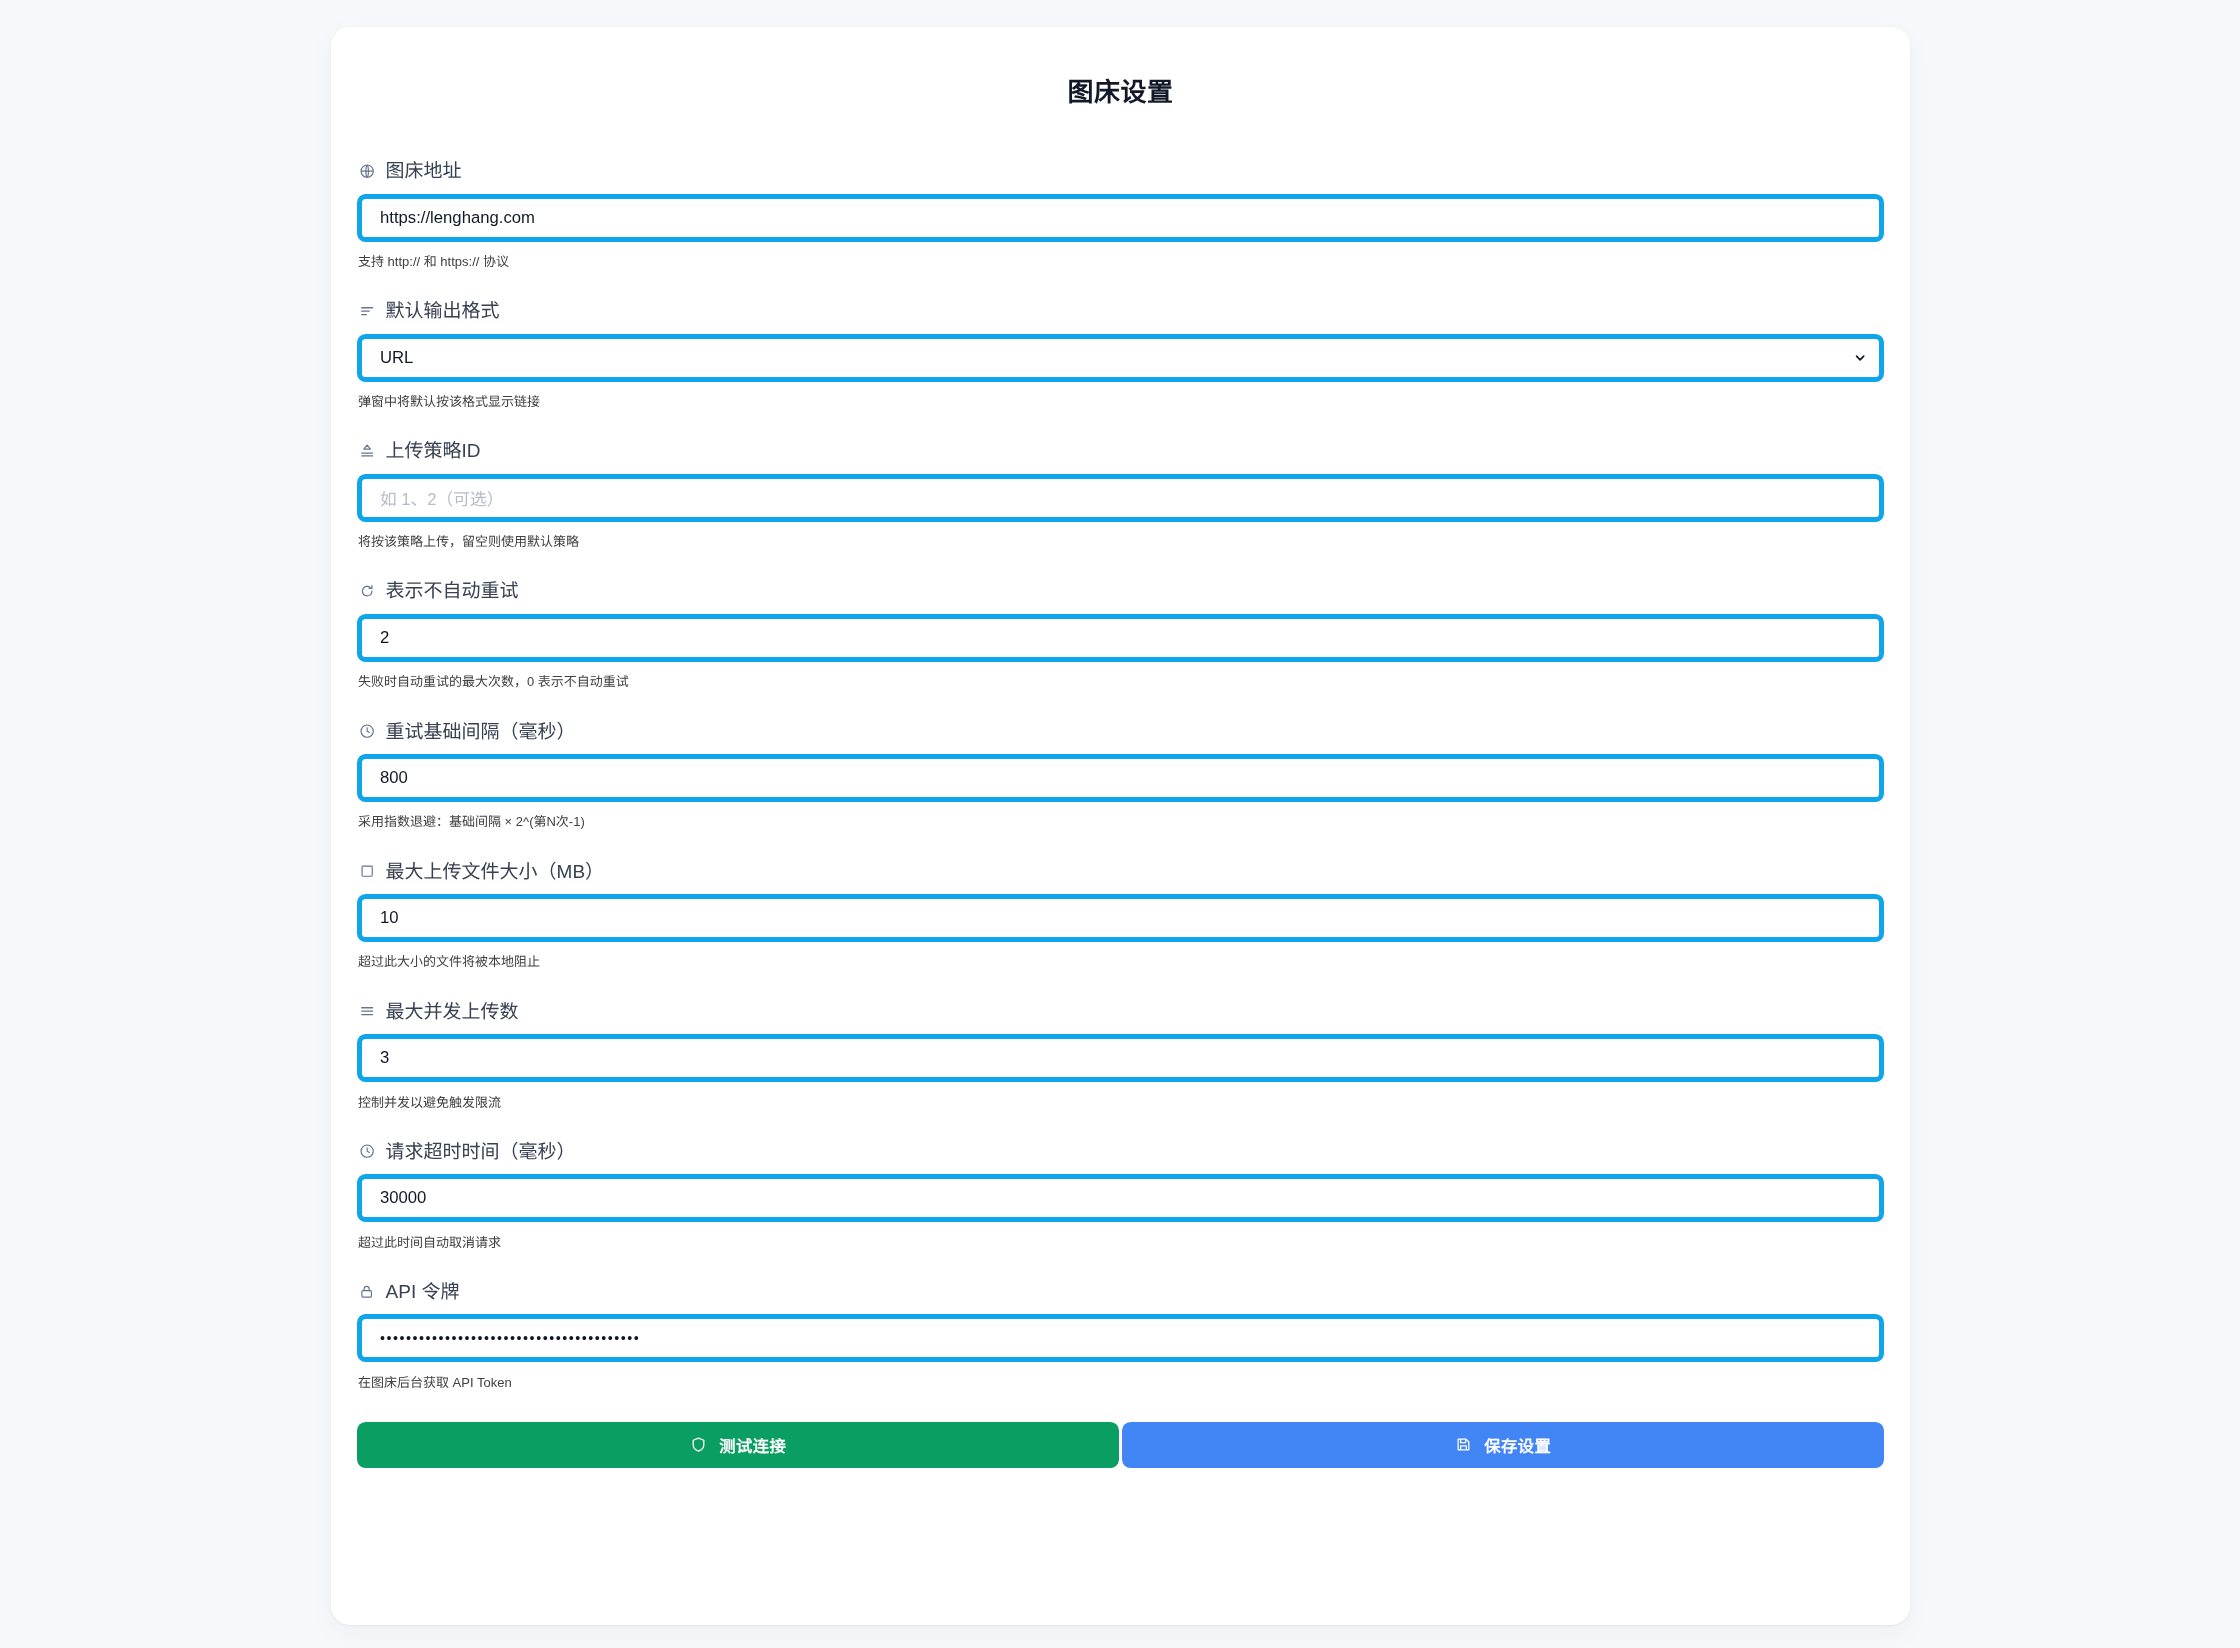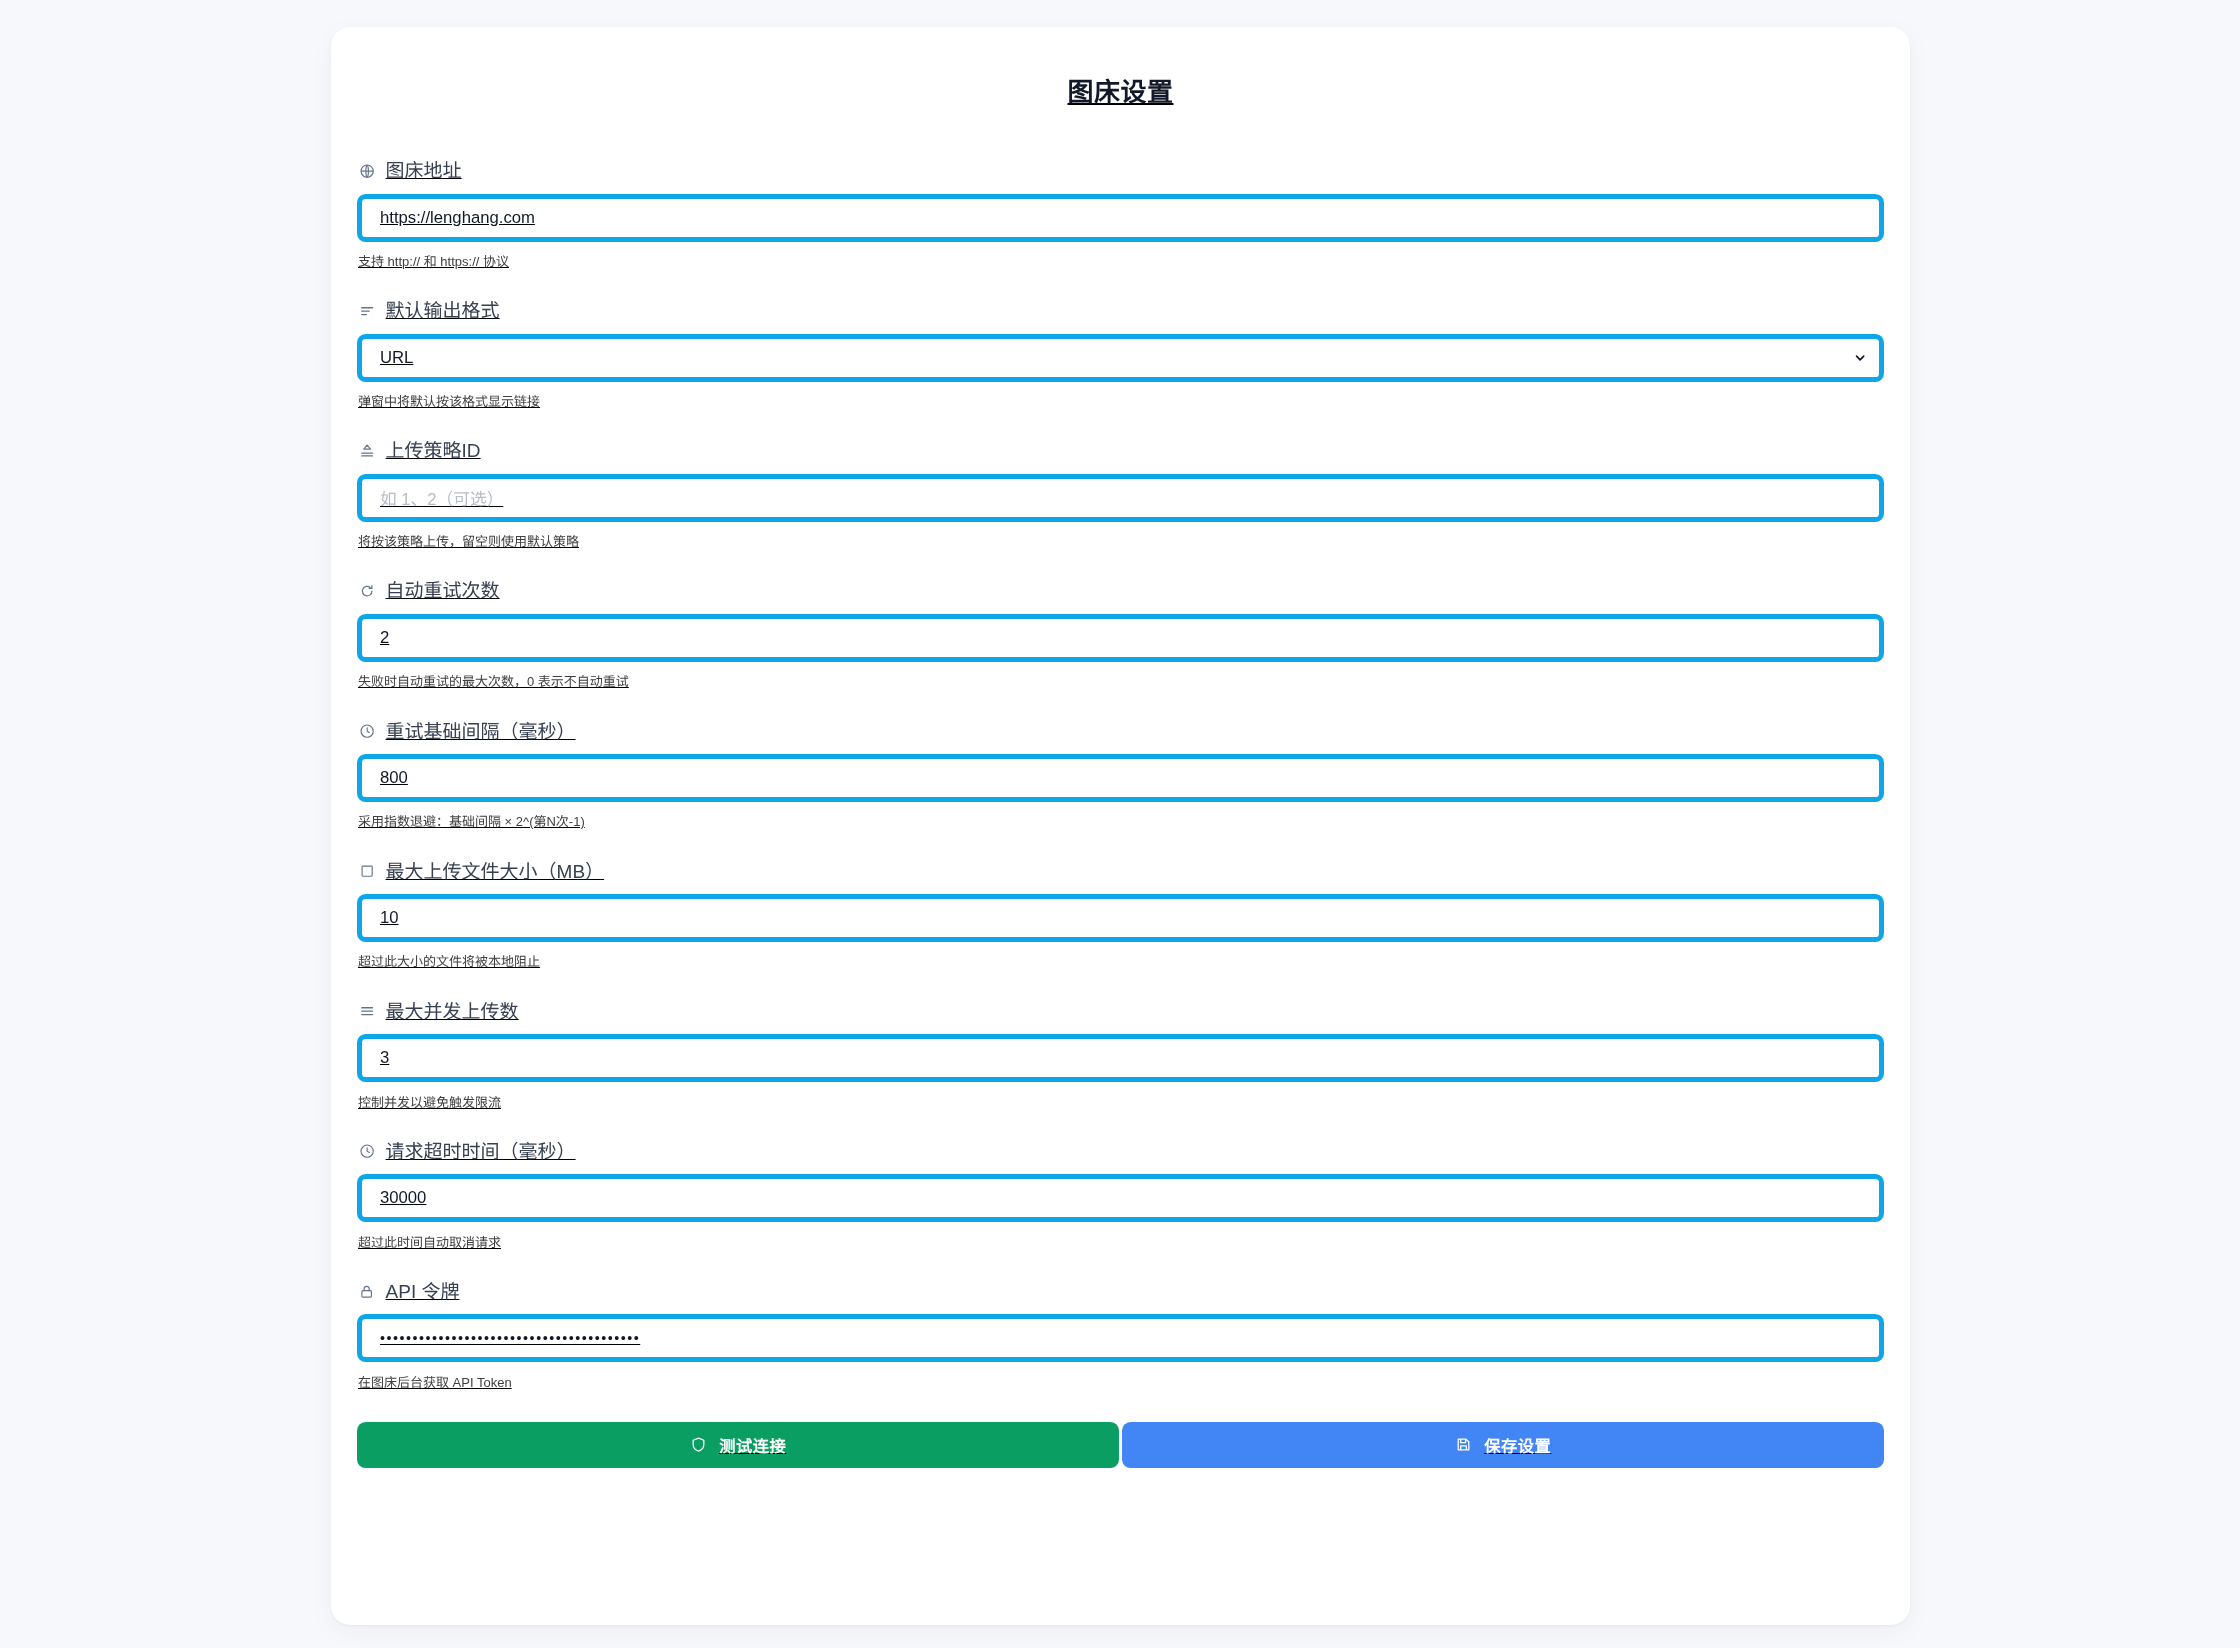--- a/index.html
+++ b/index.html
@@ -13,21 +13,20 @@
     -webkit-font-smoothing: antialiased;
   }
   .page {
     width: 2241px;
     height: 1649px;
     background: #f6f8fb;
     display: flex;
     justify-content: center;
     align-items: flex-start;
     padding-top: 27px;
-    text-decoration: underline;
   }
   .card {
     width: 1579px;
     min-height: 1598px;
     background: #ffffff;
     border-radius: 19px;
     box-shadow: 0 1px 2.9px rgba(16,24,40,0.05), 0 7.6px 27px rgba(16,24,40,0.04);
     padding: 0 26px;
     position: relative;
   }
@@ -194,21 +193,21 @@
       </div>
 
       <div class="field">
         <div class="field-label">
           <span class="icon">
             <svg width="16.3" height="16.3" viewBox="0 0 24 24" fill="none" stroke="currentColor" stroke-width="1.8" stroke-linecap="round">
                 <path d="M19 12a7 7 0 1 1-2.5-5.4"></path>
                 <path d="M19 4v4h-4"></path>
               </svg>
           </span>
-          <span>自动重试次数</span>
+          <span>表示不自动重试</span>
         </div>
         <div class="control">2</div>
         <div class="hint">失败时自动重试的最大次数，0 表示不自动重试</div>
       </div>
 
       <div class="field">
         <div class="field-label">
           <span class="icon">
             <svg width="16.3" height="16.3" viewBox="0 0 24 24" fill="none" stroke="currentColor" stroke-width="1.7" stroke-linecap="round">
                 <circle cx="12" cy="12" r="9"></circle>

